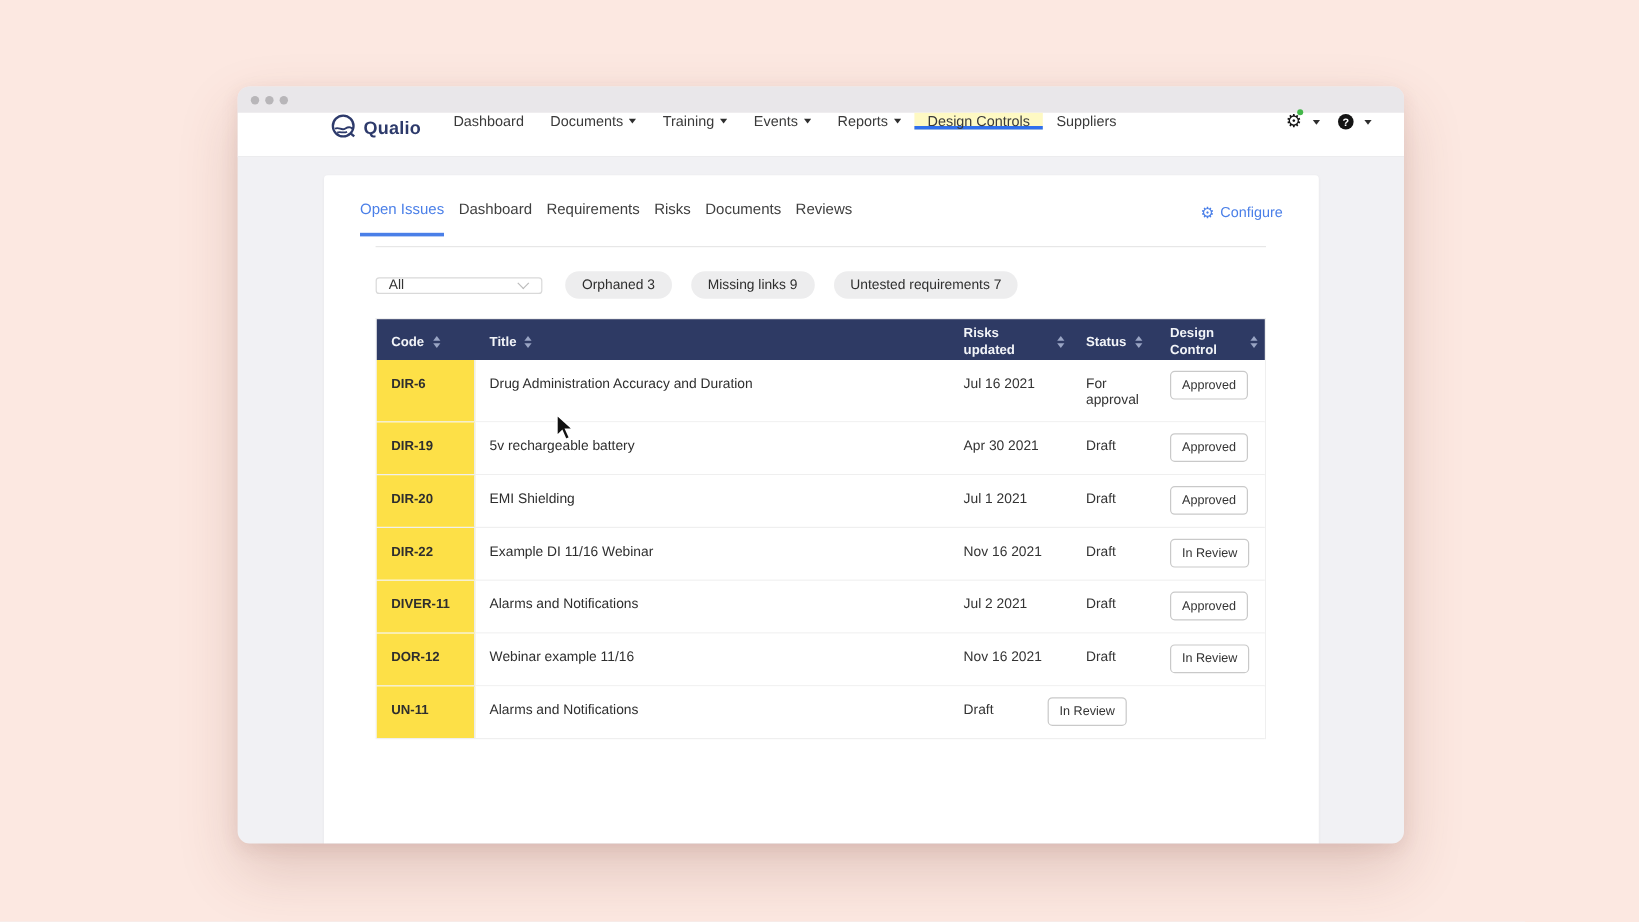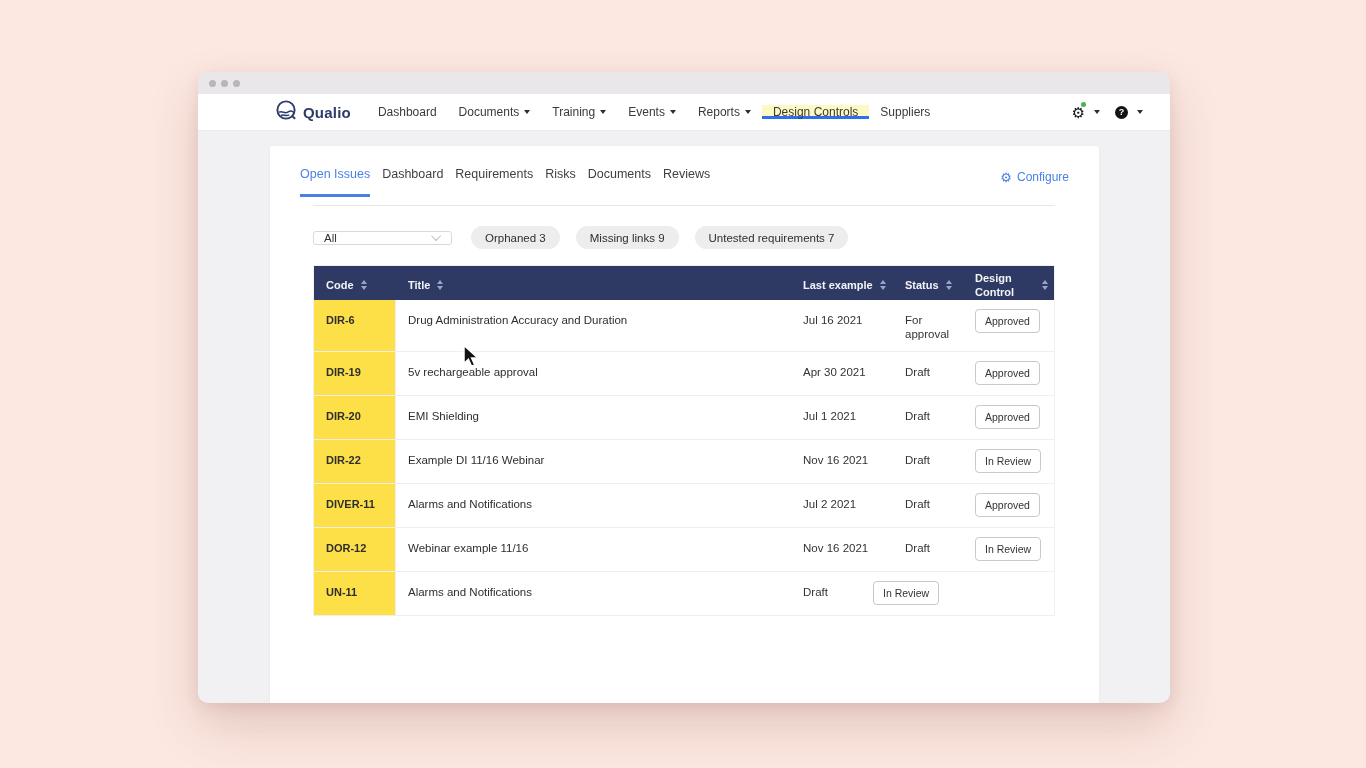--- a/index.html
+++ b/index.html
@@ -13,21 +13,21 @@
   
   .window {
     position:absolute; left:198px; top:72px; width:972px; height:631px;
     border-radius:10px; overflow:hidden; background:#f1f1f4;
     box-shadow:0 22px 50px rgba(120,60,50,.20), 0 4px 14px rgba(120,60,50,.10);
   }
   .titlebar { height:22px; background:#e9e7ea; display:flex; align-items:center; gap:5px; padding-left:11px; }
   .tl-dot { width:7px; height:7px; border-radius:50%; background:#b8b6b9; }
 
   
-  .navbar { height:37px; background:#fff; border-bottom:1px solid #ececee; display:flex; align-items:center; padding-left:77px; }
+  .navbar { height:37px; background:#fff; border-bottom:1px solid #ececee; display:flex; align-items:flex-start; padding-left:77px; }
   .logo { display:flex; align-items:center; gap:6px; margin-right:16px; }
   .logo-text { font-size:15px; font-weight:700; color:var(--navy,#2d3a6b); letter-spacing:.2px; }
   .nav-item { display:flex; align-items:center; padding:0 11px; font-size:12px; color:#3a3a3a; cursor:default; }
   .nav-item.active { background:#fef9c3; box-shadow:inset 0 -3px 0 var(--underline,#2f6fed); }
   .caret { width:0; height:0; border-left:3.5px solid transparent; border-right:3.5px solid transparent; border-top:4px solid #2e2e2e; margin-left:5px; }
   .nav-right { margin-left:auto; display:flex; align-items:center; gap:15px; padding-right:27px; }
   .icon-group { display:flex; align-items:center; gap:4px; }
   .gear-glyph { position:relative; font-size:15px; line-height:1; color:#141414; }
   .green-dot { position:absolute; top:-3px; right:-1px; width:5px; height:5px; border-radius:50%; background:var(--green,#43b649); }
   .help-circle { width:13px; height:13px; border-radius:50%; background:#141414; color:#fff; font-size:9px; font-weight:700; display:flex; align-items:center; justify-content:center; }
@@ -178,21 +178,21 @@
               </span>
             </div>
             <div class="t-cell col-title">
               <span>Title</span>
               <span class="sort">
                 <span class="up"></span>
                 <span class="down"></span>
               </span>
             </div>
             <div class="t-cell col-date">
-              <span>Last example</span>
+              <span>Risks updated</span>
               <span class="sort">
                 <span class="up"></span>
                 <span class="down"></span>
               </span>
             </div>
             <div class="t-cell col-status">
               <span>Status</span>
               <span class="sort">
                 <span class="up"></span>
                 <span class="down"></span>
@@ -209,21 +209,21 @@
         <div id="t-body">
             <div class="t-row">
               <div class="t-cell col-code">DIR-6</div>
               <div class="t-cell col-title">Drug Administration Accuracy and Duration</div>
               <div class="t-cell col-date">Jul 16 2021</div>
               <div class="t-cell col-status">For approval</div>
               <div class="t-cell col-dc"><span class="badge">Approved</span></div>
             </div>
             <div class="t-row">
               <div class="t-cell col-code">DIR-19</div>
-              <div class="t-cell col-title">5v rechargeable approval</div>
+              <div class="t-cell col-title">5v rechargeable battery</div>
               <div class="t-cell col-date">Apr 30 2021</div>
               <div class="t-cell col-status">Draft</div>
               <div class="t-cell col-dc"><span class="badge">Approved</span></div>
             </div>
             <div class="t-row">
               <div class="t-cell col-code">DIR-20</div>
               <div class="t-cell col-title">EMI Shielding</div>
               <div class="t-cell col-date">Jul 1 2021</div>
               <div class="t-cell col-status">Draft</div>
               <div class="t-cell col-dc"><span class="badge">Approved</span></div>

